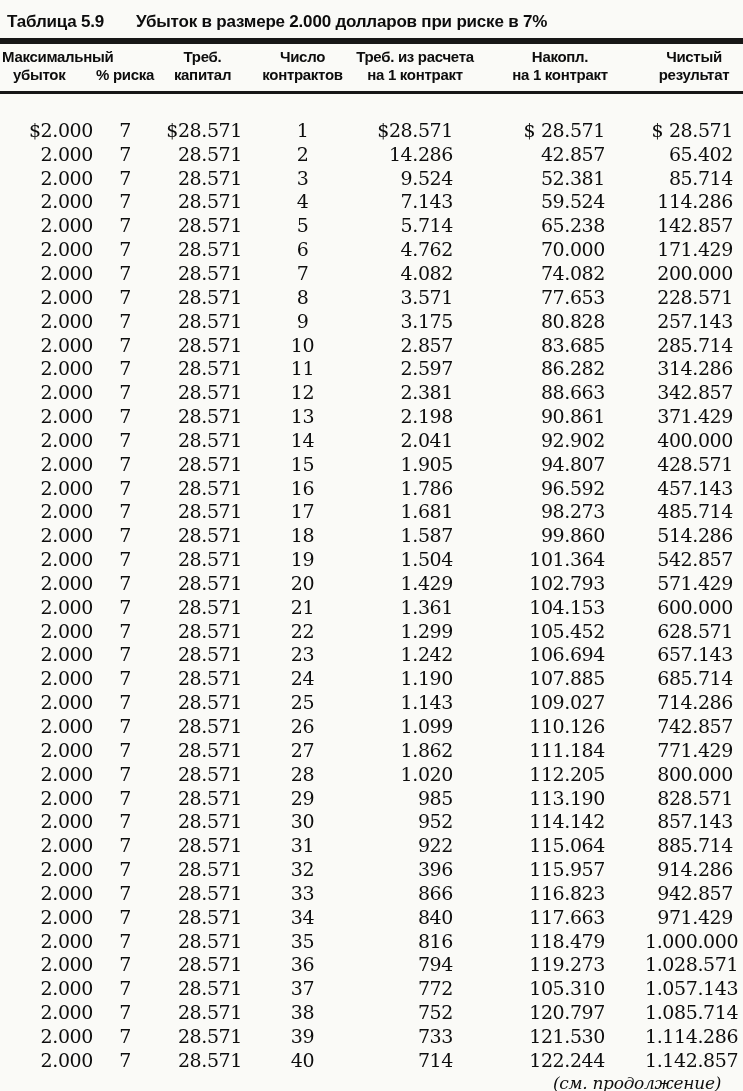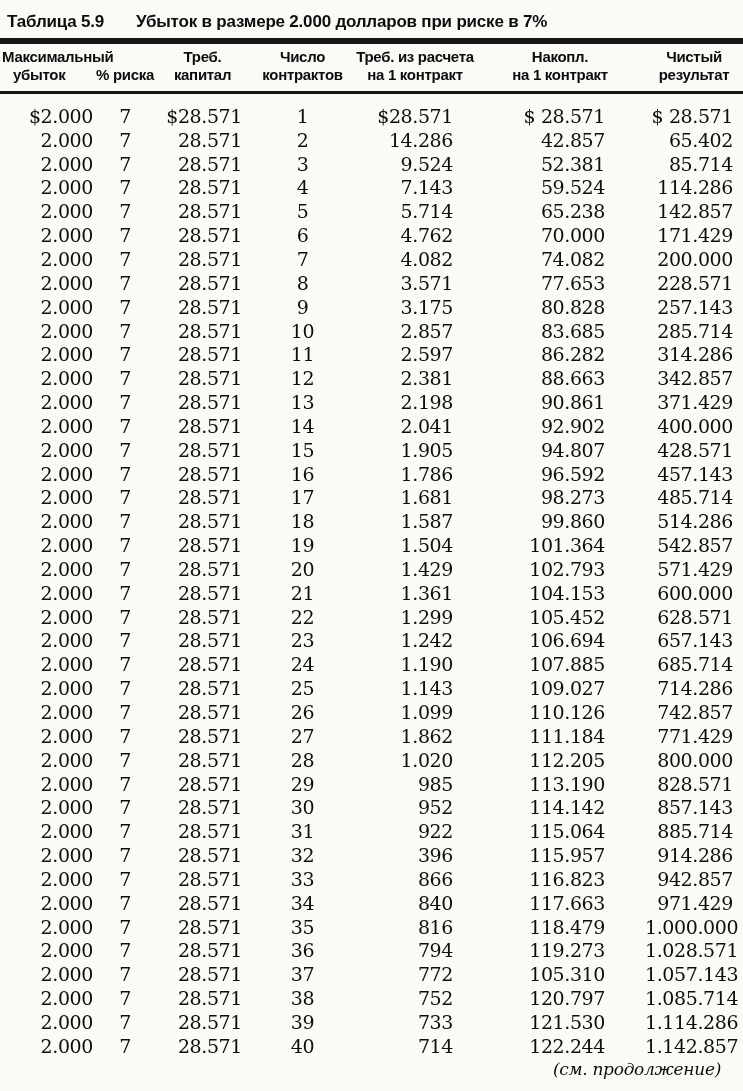--- a/index.html
+++ b/index.html
@@ -64,21 +64,21 @@
   thead th.h1 { text-align: left; }
   thead th.h1 .l1 { padding-left: 2px; }
   thead th.h1 .l2 { padding-left: 13px; }
   tbody td {
     font-size: 19px;
     height: 23.85px;
     padding: 0;
     white-space: pre;
     letter-spacing: -0.4px;
   }
-  tbody tr:first-child td { padding-top: 10px; }
+  tbody tr:first-child td { padding-top: 24px; }
   td.c1 { text-align: right; padding-right: 2px; }
   td.c2 { text-align: center; }
   td.c3 { text-align: right; padding-right: 8px; }
   td.c4 { text-align: center; }
   td.c5 { text-align: right; padding-right: 22px; }
   td.c6 { text-align: right; padding-right: 40px; }
   td.c7 { text-align: right; padding-right: 10px; }
   .footer-note {
     text-align: right;
     padding-right: 22px;

